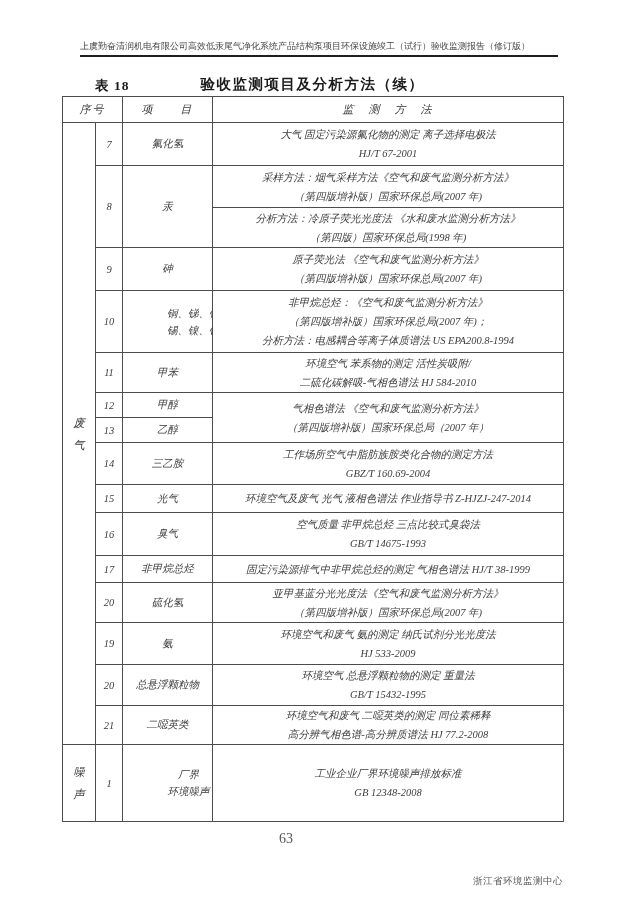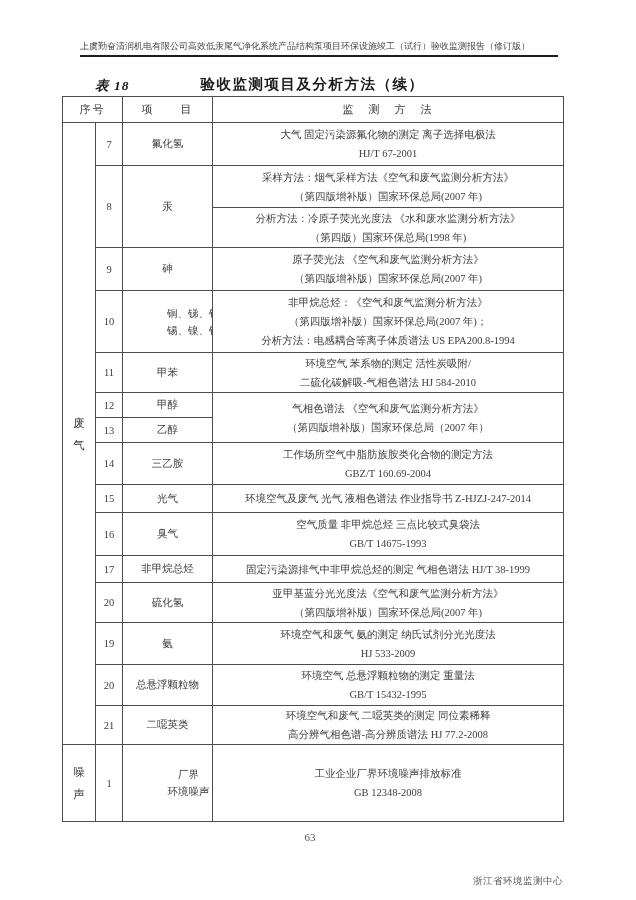--- a/index.html
+++ b/index.html
@@ -11,48 +11,48 @@
   .doc-header{
     position:absolute;top:40px;left:80px;width:480px;
     font-size:9px;letter-spacing:0px;color:#474747;white-space:nowrap;overflow:hidden;
   }
   .header-rule{
     position:absolute;top:55px;left:80px;width:478px;height:0;
     border-top:2.5px solid #1f1f1f;
   }
   .caption-label{
     position:absolute;top:77px;left:95px;
-    font-size:13.5px;font-weight:bold;color:#1b1b1b;letter-spacing:1px;font-style:italic;
+    font-size:13.5px;font-weight:bold;color:#1b1b1b;letter-spacing:1px;
   }
   .caption-title{
     position:absolute;top:75px;left:62px;width:501px;text-align:center;
     font-size:14.5px;font-weight:bold;color:#1b1b1b;letter-spacing:1.5px;
   }
   table.main{
     position:absolute;top:96px;left:62px;width:501px;
     border-collapse:collapse;table-layout:fixed;
-    font-size:10.5px;color:#3d3d3d;
+    font-size:10.5px;color:#3d3d3d;font-style:italic;
   }
   table.main td{
     border:1px solid #4c4c4c;text-align:center;vertical-align:middle;
     padding:0 2px;overflow:hidden;
   }
   .hdr td{font-size:11px;letter-spacing:2px;color:#3a3a3a;}
   .mline{line-height:19px;white-space:nowrap;text-align:center;}
   .iline{line-height:17px;white-space:nowrap;margin-left:42px;}
   .vlabel{
     width:13px;margin:16px auto;word-break:break-all;
     font-size:11.5px;line-height:22px;color:#3a3a3a;letter-spacing:0;
   }
   .h24{height:26px}.h43{height:43px}.h42{height:42px}.h40{height:40px}
   .h62{height:62px}.h25{height:25px}.h28{height:28px}.h27{height:27px}
   .h41{height:41px}.h39{height:39px}.h56{height:43px}
   .footer-page{
-    position:absolute;top:831px;left:80px;width:460px;text-align:center;
-    font-size:11px;color:#565656;
+    position:absolute;top:831px;left:56px;width:460px;text-align:center;
+    font-size:14px;color:#565656;
   }
   .footer-org{
     position:absolute;top:875px;right:73px;
     font-size:9.5px;color:#565656;letter-spacing:0.5px;
   }
 </style>
 </head>
 <body>
 
 <div class="doc-header">上虞勤奋清润机电有限公司高效低汞尾气净化系统产品结构泵项目环保设施竣工（试行）验收监测报告（修订版）</div>

